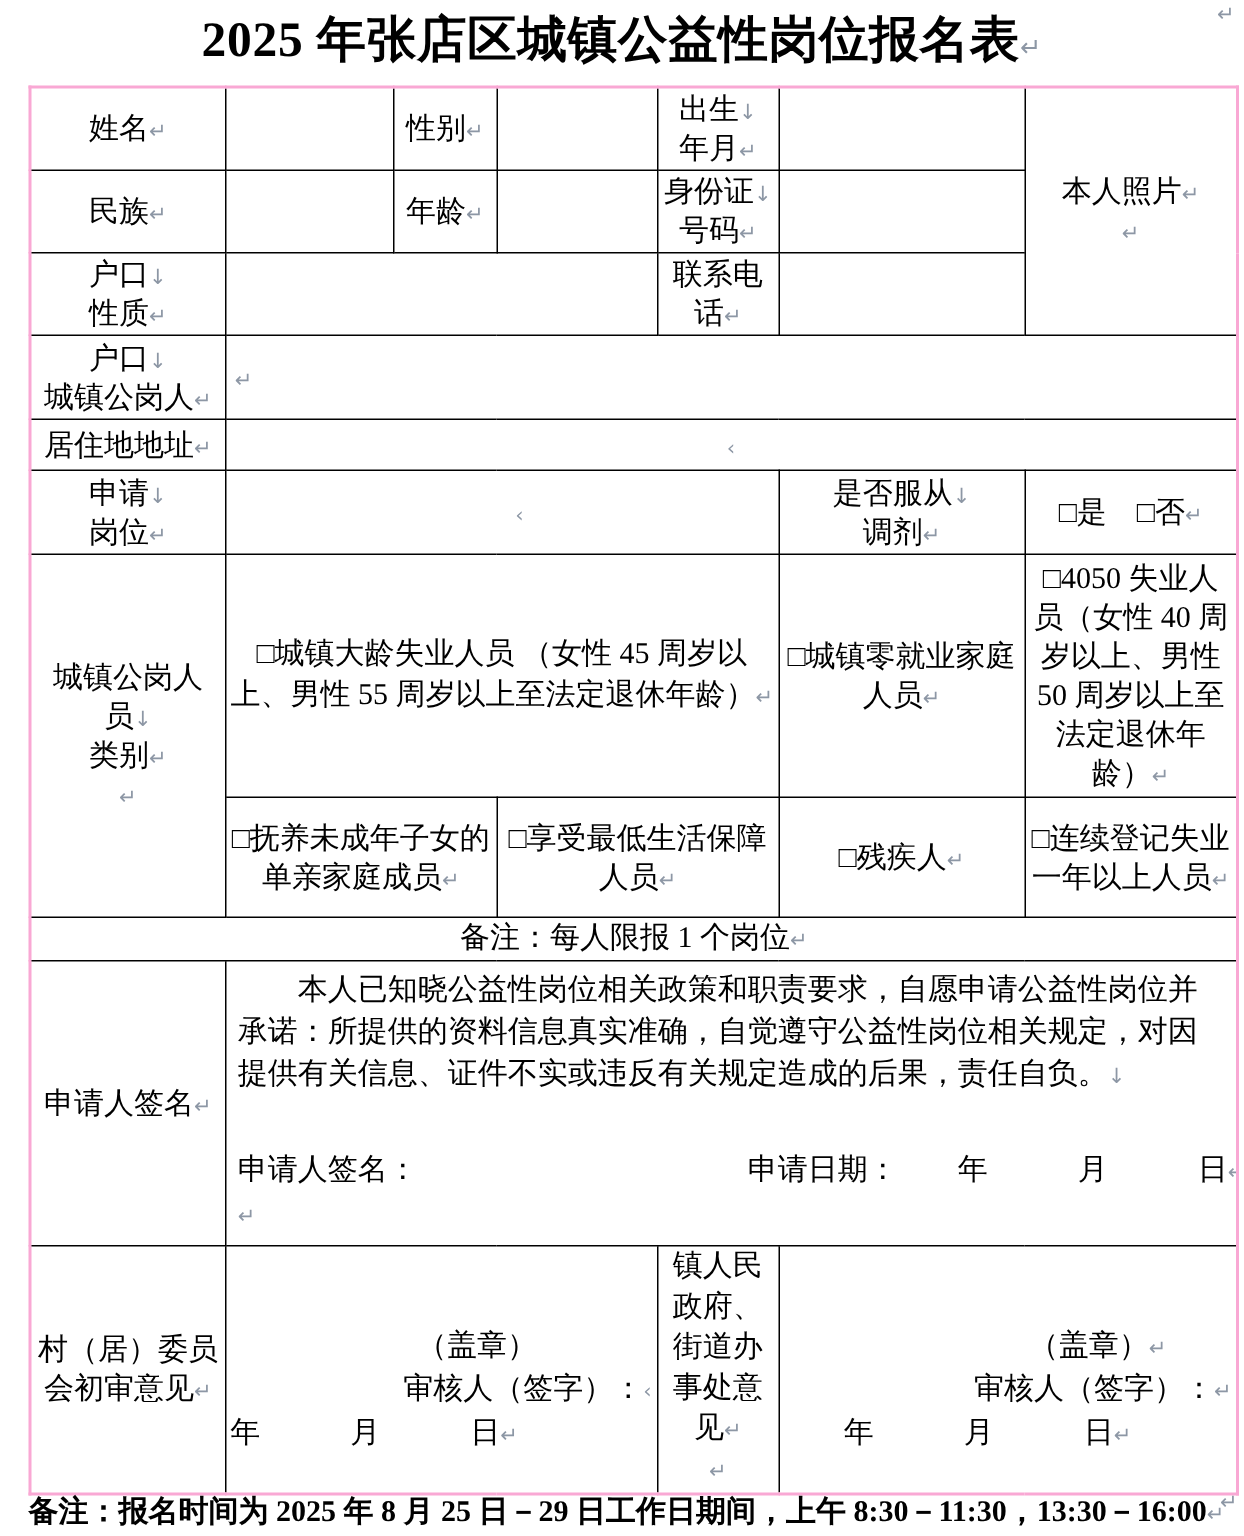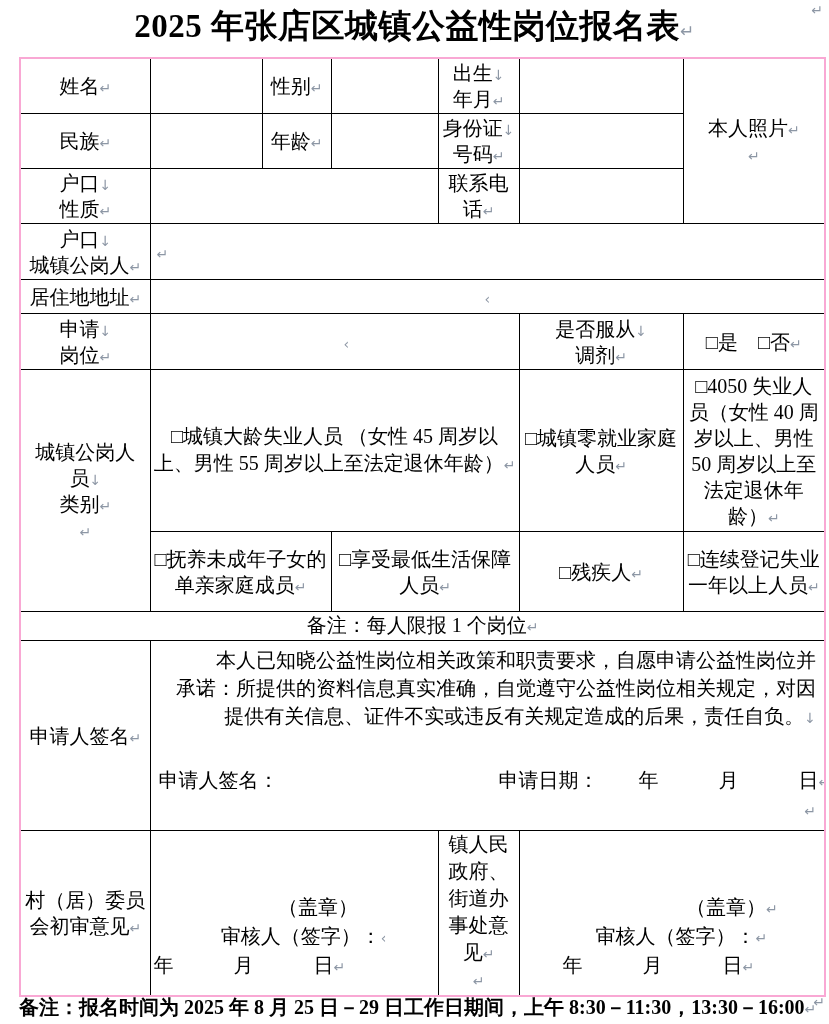--- a/index.html
+++ b/index.html
@@ -39,33 +39,33 @@
   }
   .ln{display:block;min-height:10px;}
   td.blank .ln{min-height:0;}
 
   td.left-cell{text-align:left;padding-left:6px;}
   td.pos-blank .ln{padding-left:190px;text-align:left;}
   td.note-cell{line-height:24px;margin-top:48px;}
 
   
   td.sign-cell{
-    text-align:right;vertical-align:top;
+    text-align:left;vertical-align:top;
     padding:5px 8px 2px 8px;
   }
   .decl{line-height:28px;text-indent:2em;}
   .sig-row{margin-top:34px;line-height:28px;white-space:nowrap;}
   .sig-row .date-part{margin-left:215px;}
   .endline{line-height:26px;}
 
   
-  td.stamp-cell{vertical-align:bottom;padding-bottom:14px;}
+  td.stamp-cell{vertical-align:bottom;padding-bottom:24px;}
   .stamp-line,.reviewer-line,.date-line{display:block;line-height:27px;}
   .stamp-line{text-align:center;}
-  .reviewer-line{text-align:center;padding-left:7px;margin-left:12px;}
+  .reviewer-line{text-align:right;padding-left:7px;margin-left:12px;}
   .date-line{text-align:left;}
   td.stamp-left .stamp-line{padding-left:48px;}
   td.stamp-right .stamp-line{padding-left:120px;}
   td.stamp-right .date-line{padding-left:40px;}
 
   td.town-label{line-height:25px;}
   td.cat-big{line-height:27px;}
 
   .footer-note{
     position:absolute;left:19px;top:994px;

